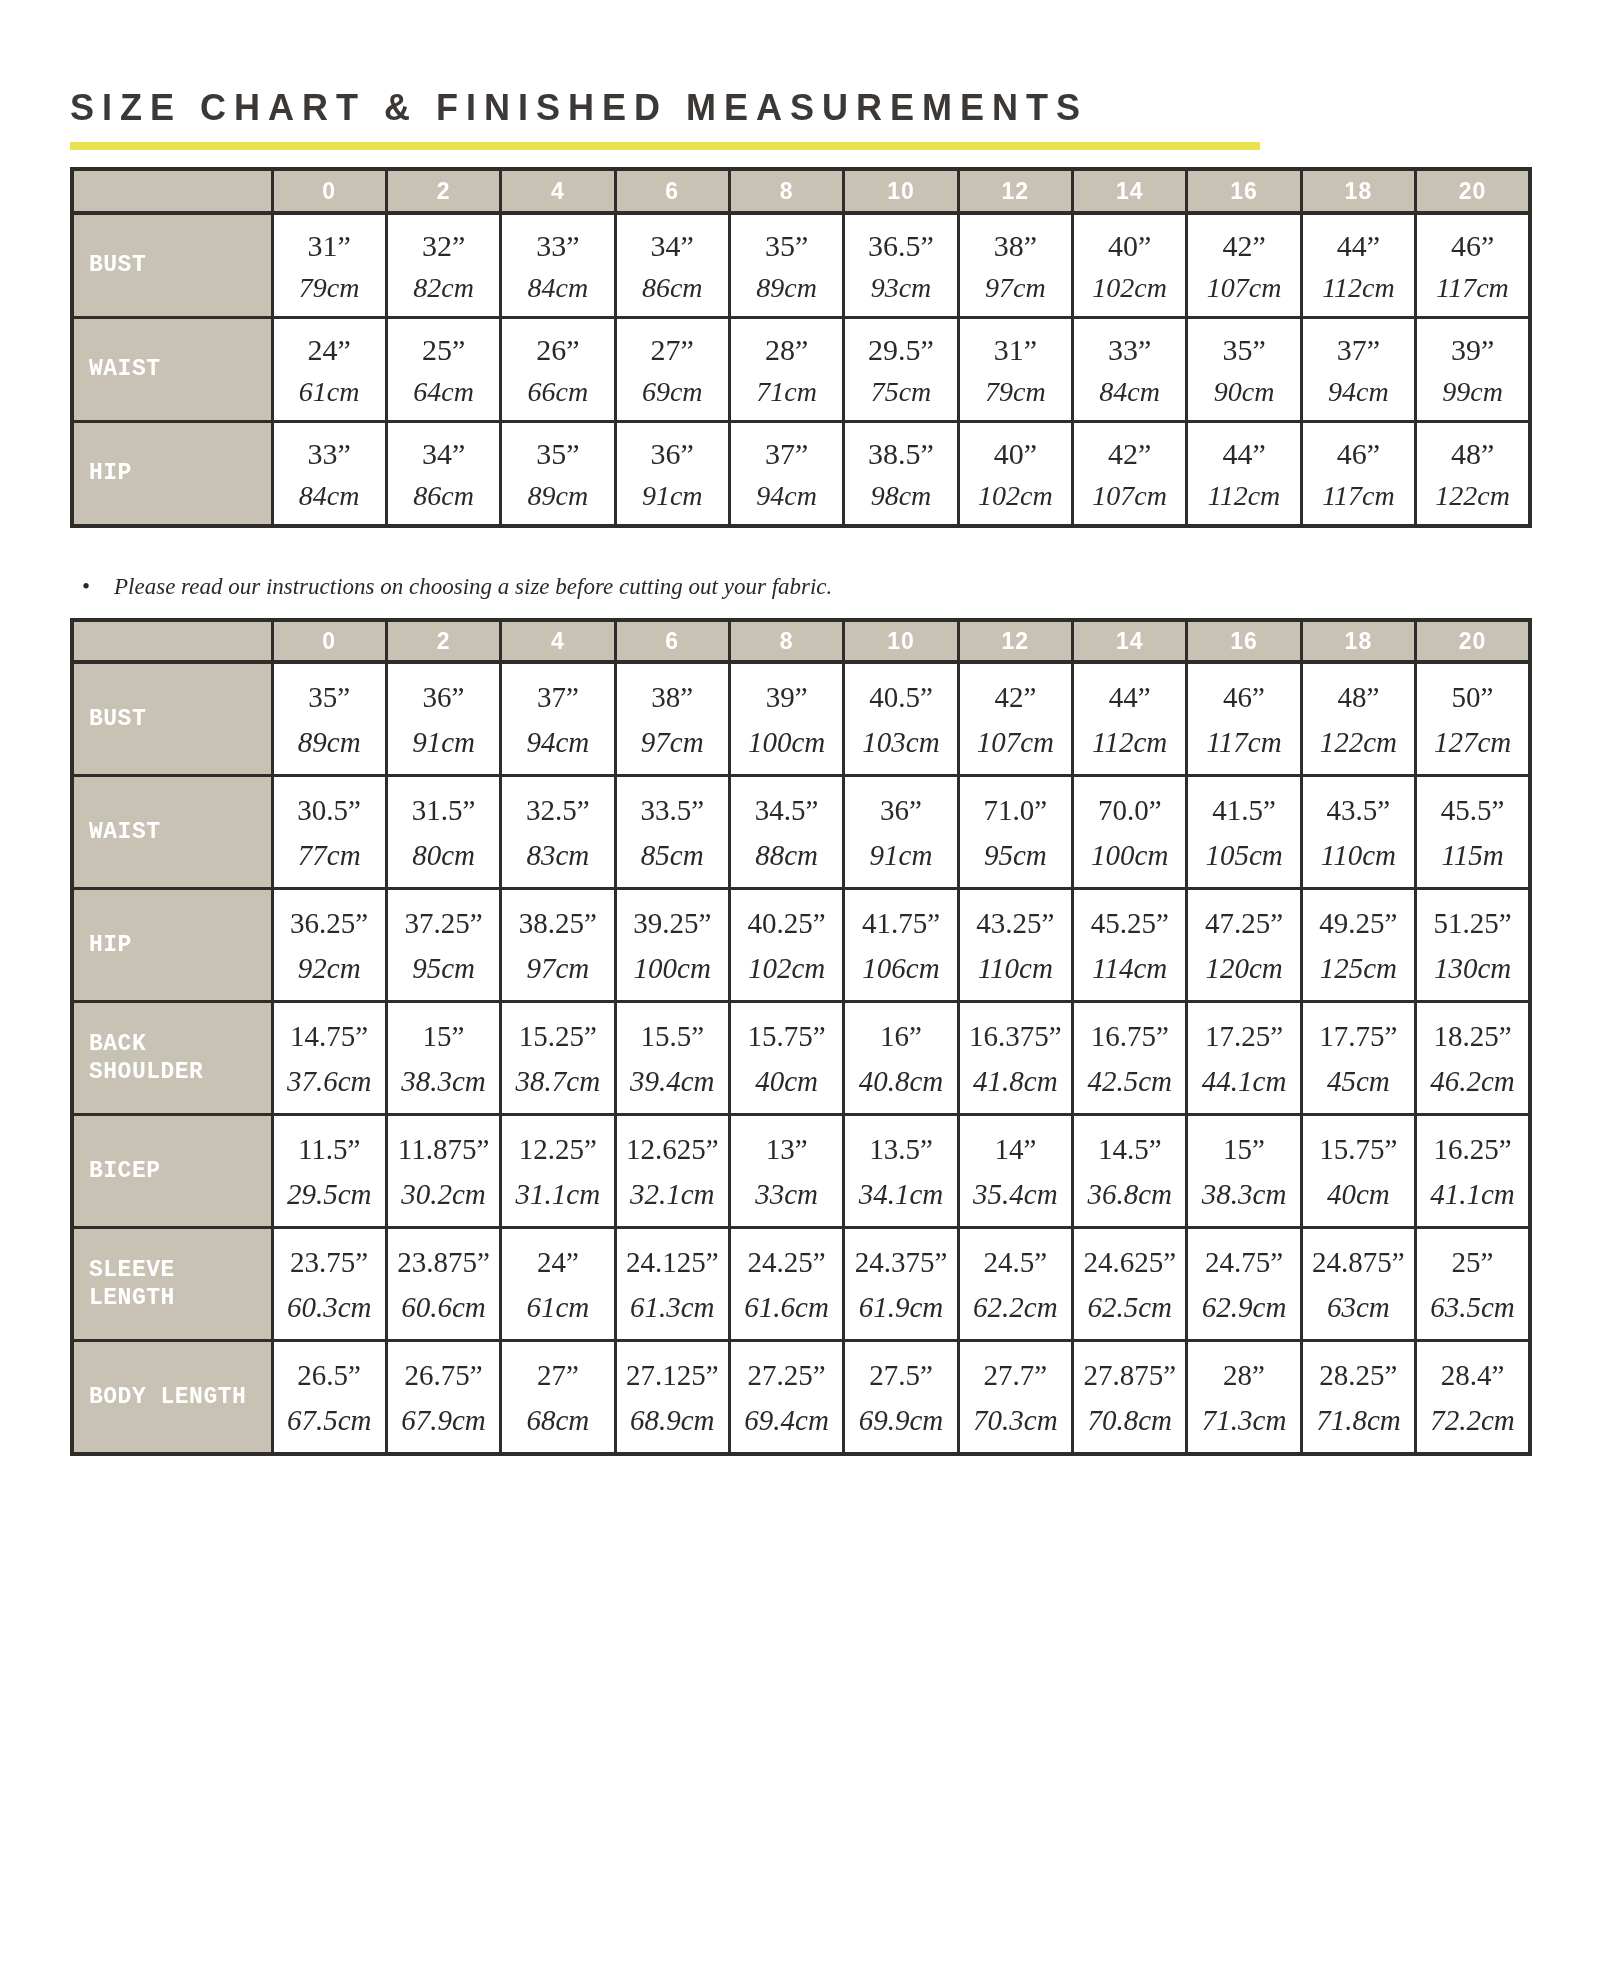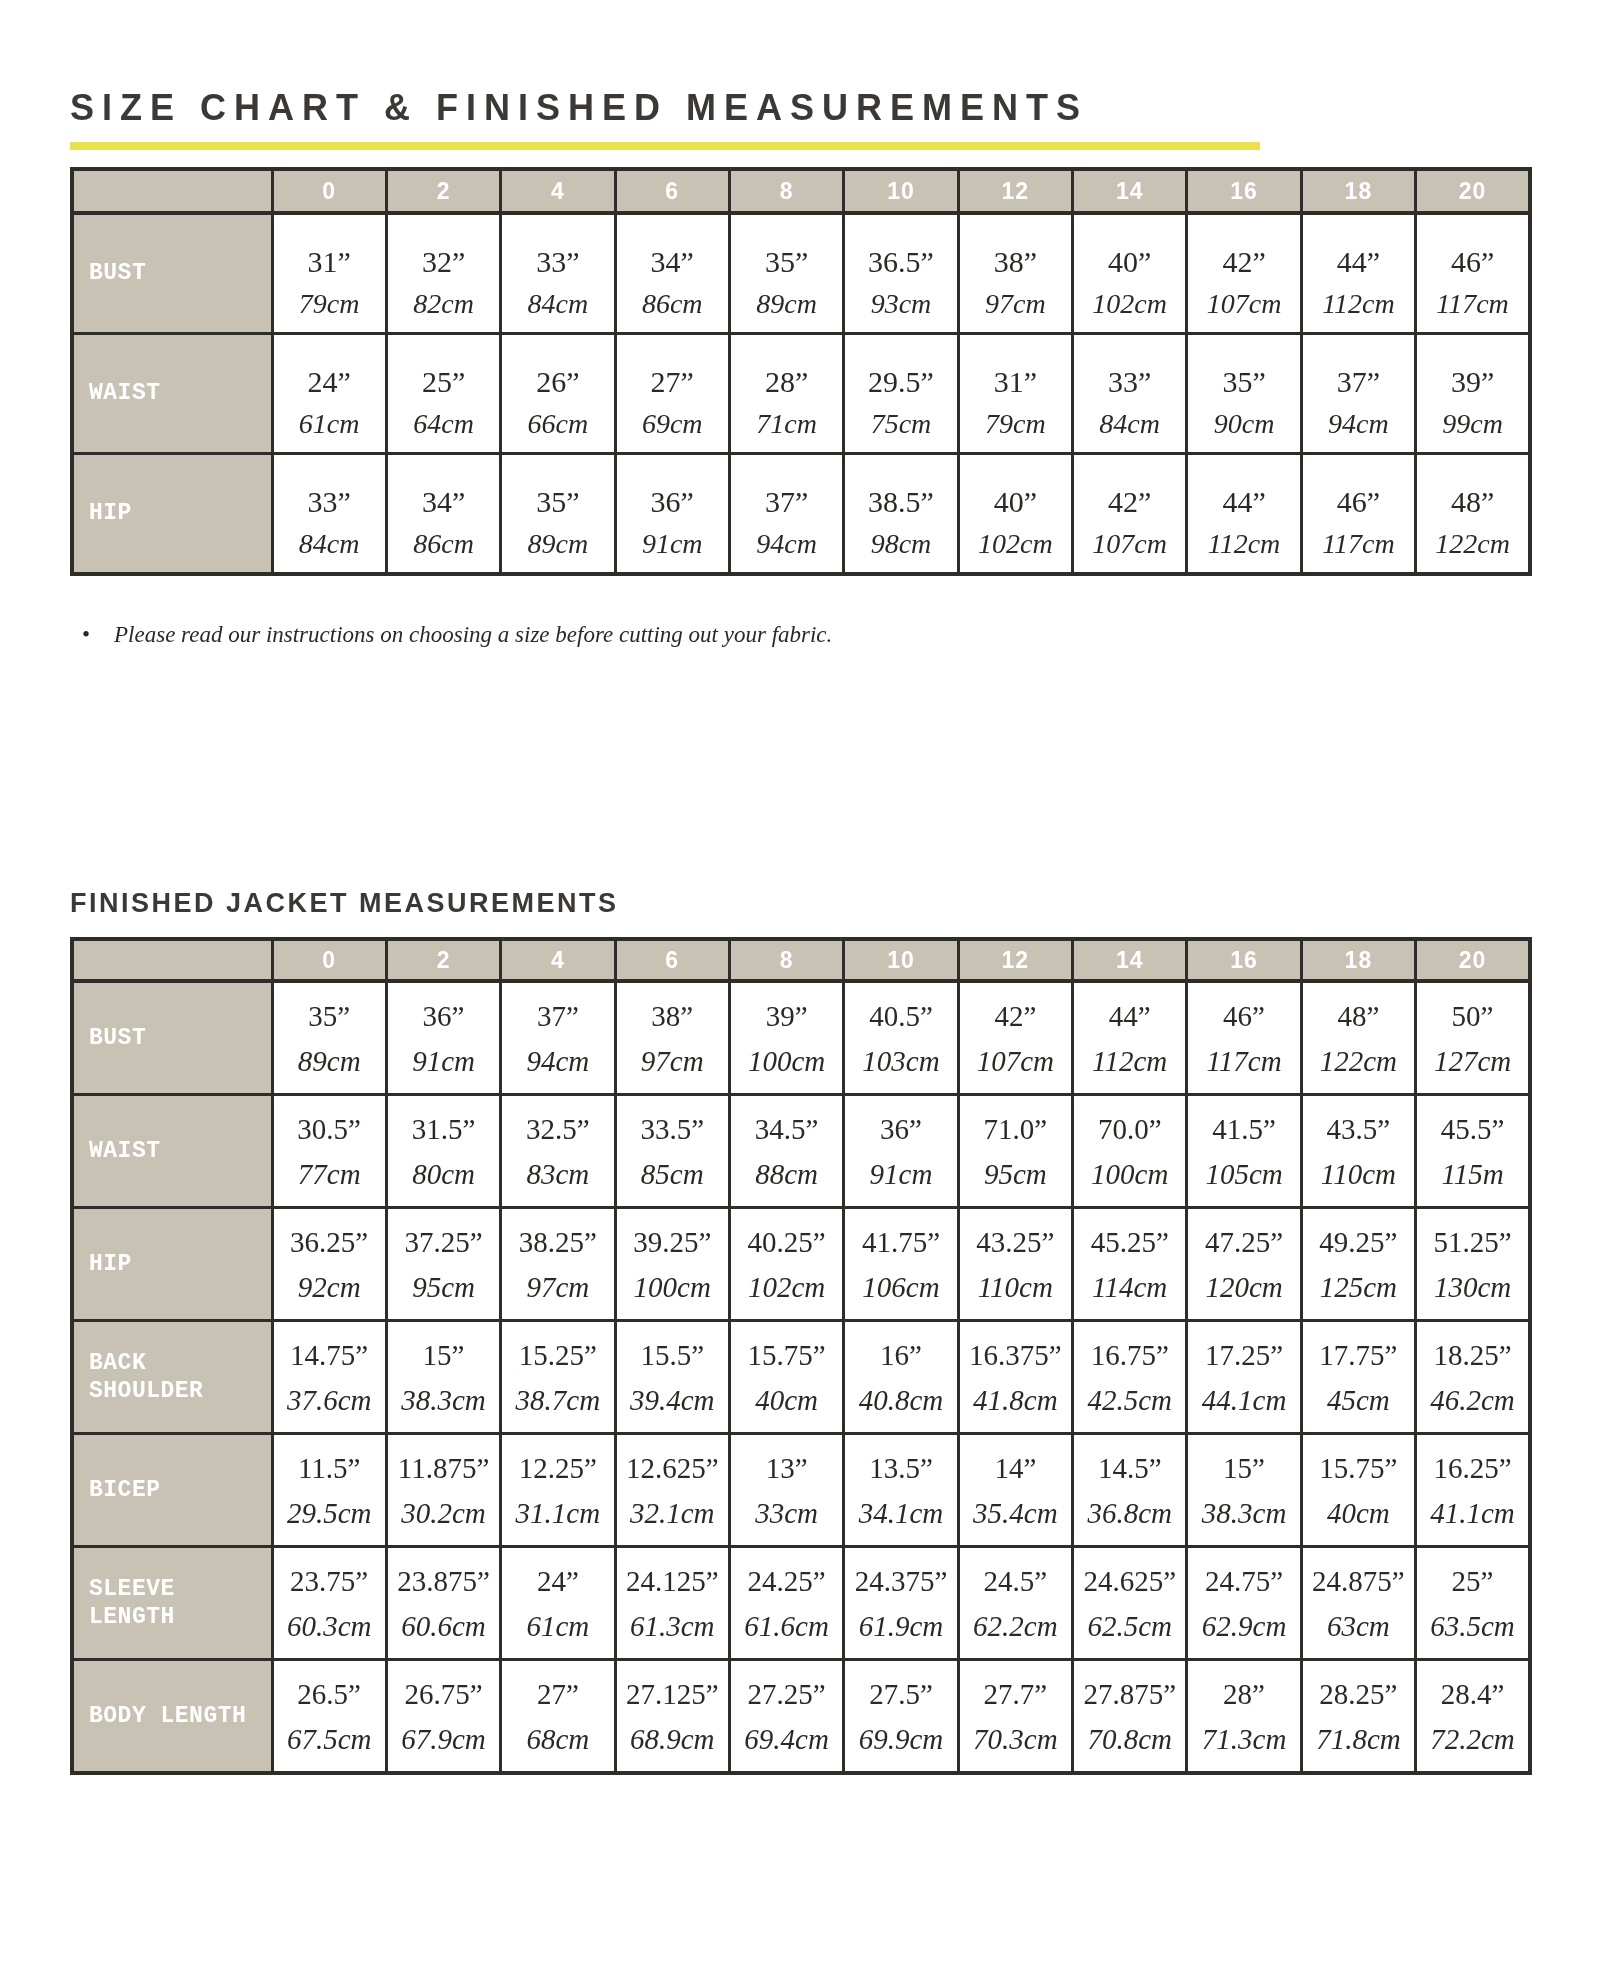--- a/index.html
+++ b/index.html
@@ -46,21 +46,21 @@
     letter-spacing:0.5px;text-align:left;vertical-align:middle;
     padding-left:15px;line-height:1.25;font-family:Liberation Mono, monospace;
   }
   td.val{background:#ffffff;vertical-align:top;text-align:center;}
   .in,.cm{
     font-family:"Liberation Serif",serif;color:var(--data_ink);
     line-height:1;white-space:nowrap;
   }
   .in{font-style:normal;}
   .cm{font-style:italic;}
-  #size-chart-table .in{font-size:30px;padding-top:32px;}
+  #size-chart-table .in{font-size:30px;padding-top:16px;}
   #size-chart-table .cm{font-size:28px;padding-top:13px;padding-bottom:14px;}
   #finished-table .in{font-size:29px;padding-top:19px;}
   #finished-table .cm{font-size:29px;padding-top:16px;padding-bottom:17px;}
   .note{
     margin-top:46px;display:flex;align-items:baseline;
     font-family:"Liberation Serif",serif;font-style:italic;
     font-size:23px;color:var(--data_ink);
   }
   .note .bullet{
     font-style:normal;font-family:"Liberation Serif",serif;
@@ -236,21 +236,20 @@
           </td>
         </tr>
       </tbody>
   </table>
 
   <div class="note">
     <span class="bullet">•</span>
     <span>Please read our instructions on choosing a size before cutting out your fabric.</span>
   </div>
 
-  <h2 class="section-heading" id="fm-heading">FINISHED JACKET MEASUREMENTS</h2>
 
   <table id="finished-table">
     <thead>
       <tr>
           <th class="corner"></th>
           <th class="size">0</th>
           <th class="size">2</th>
           <th class="size">4</th>
           <th class="size">6</th>
           <th class="size">8</th>

